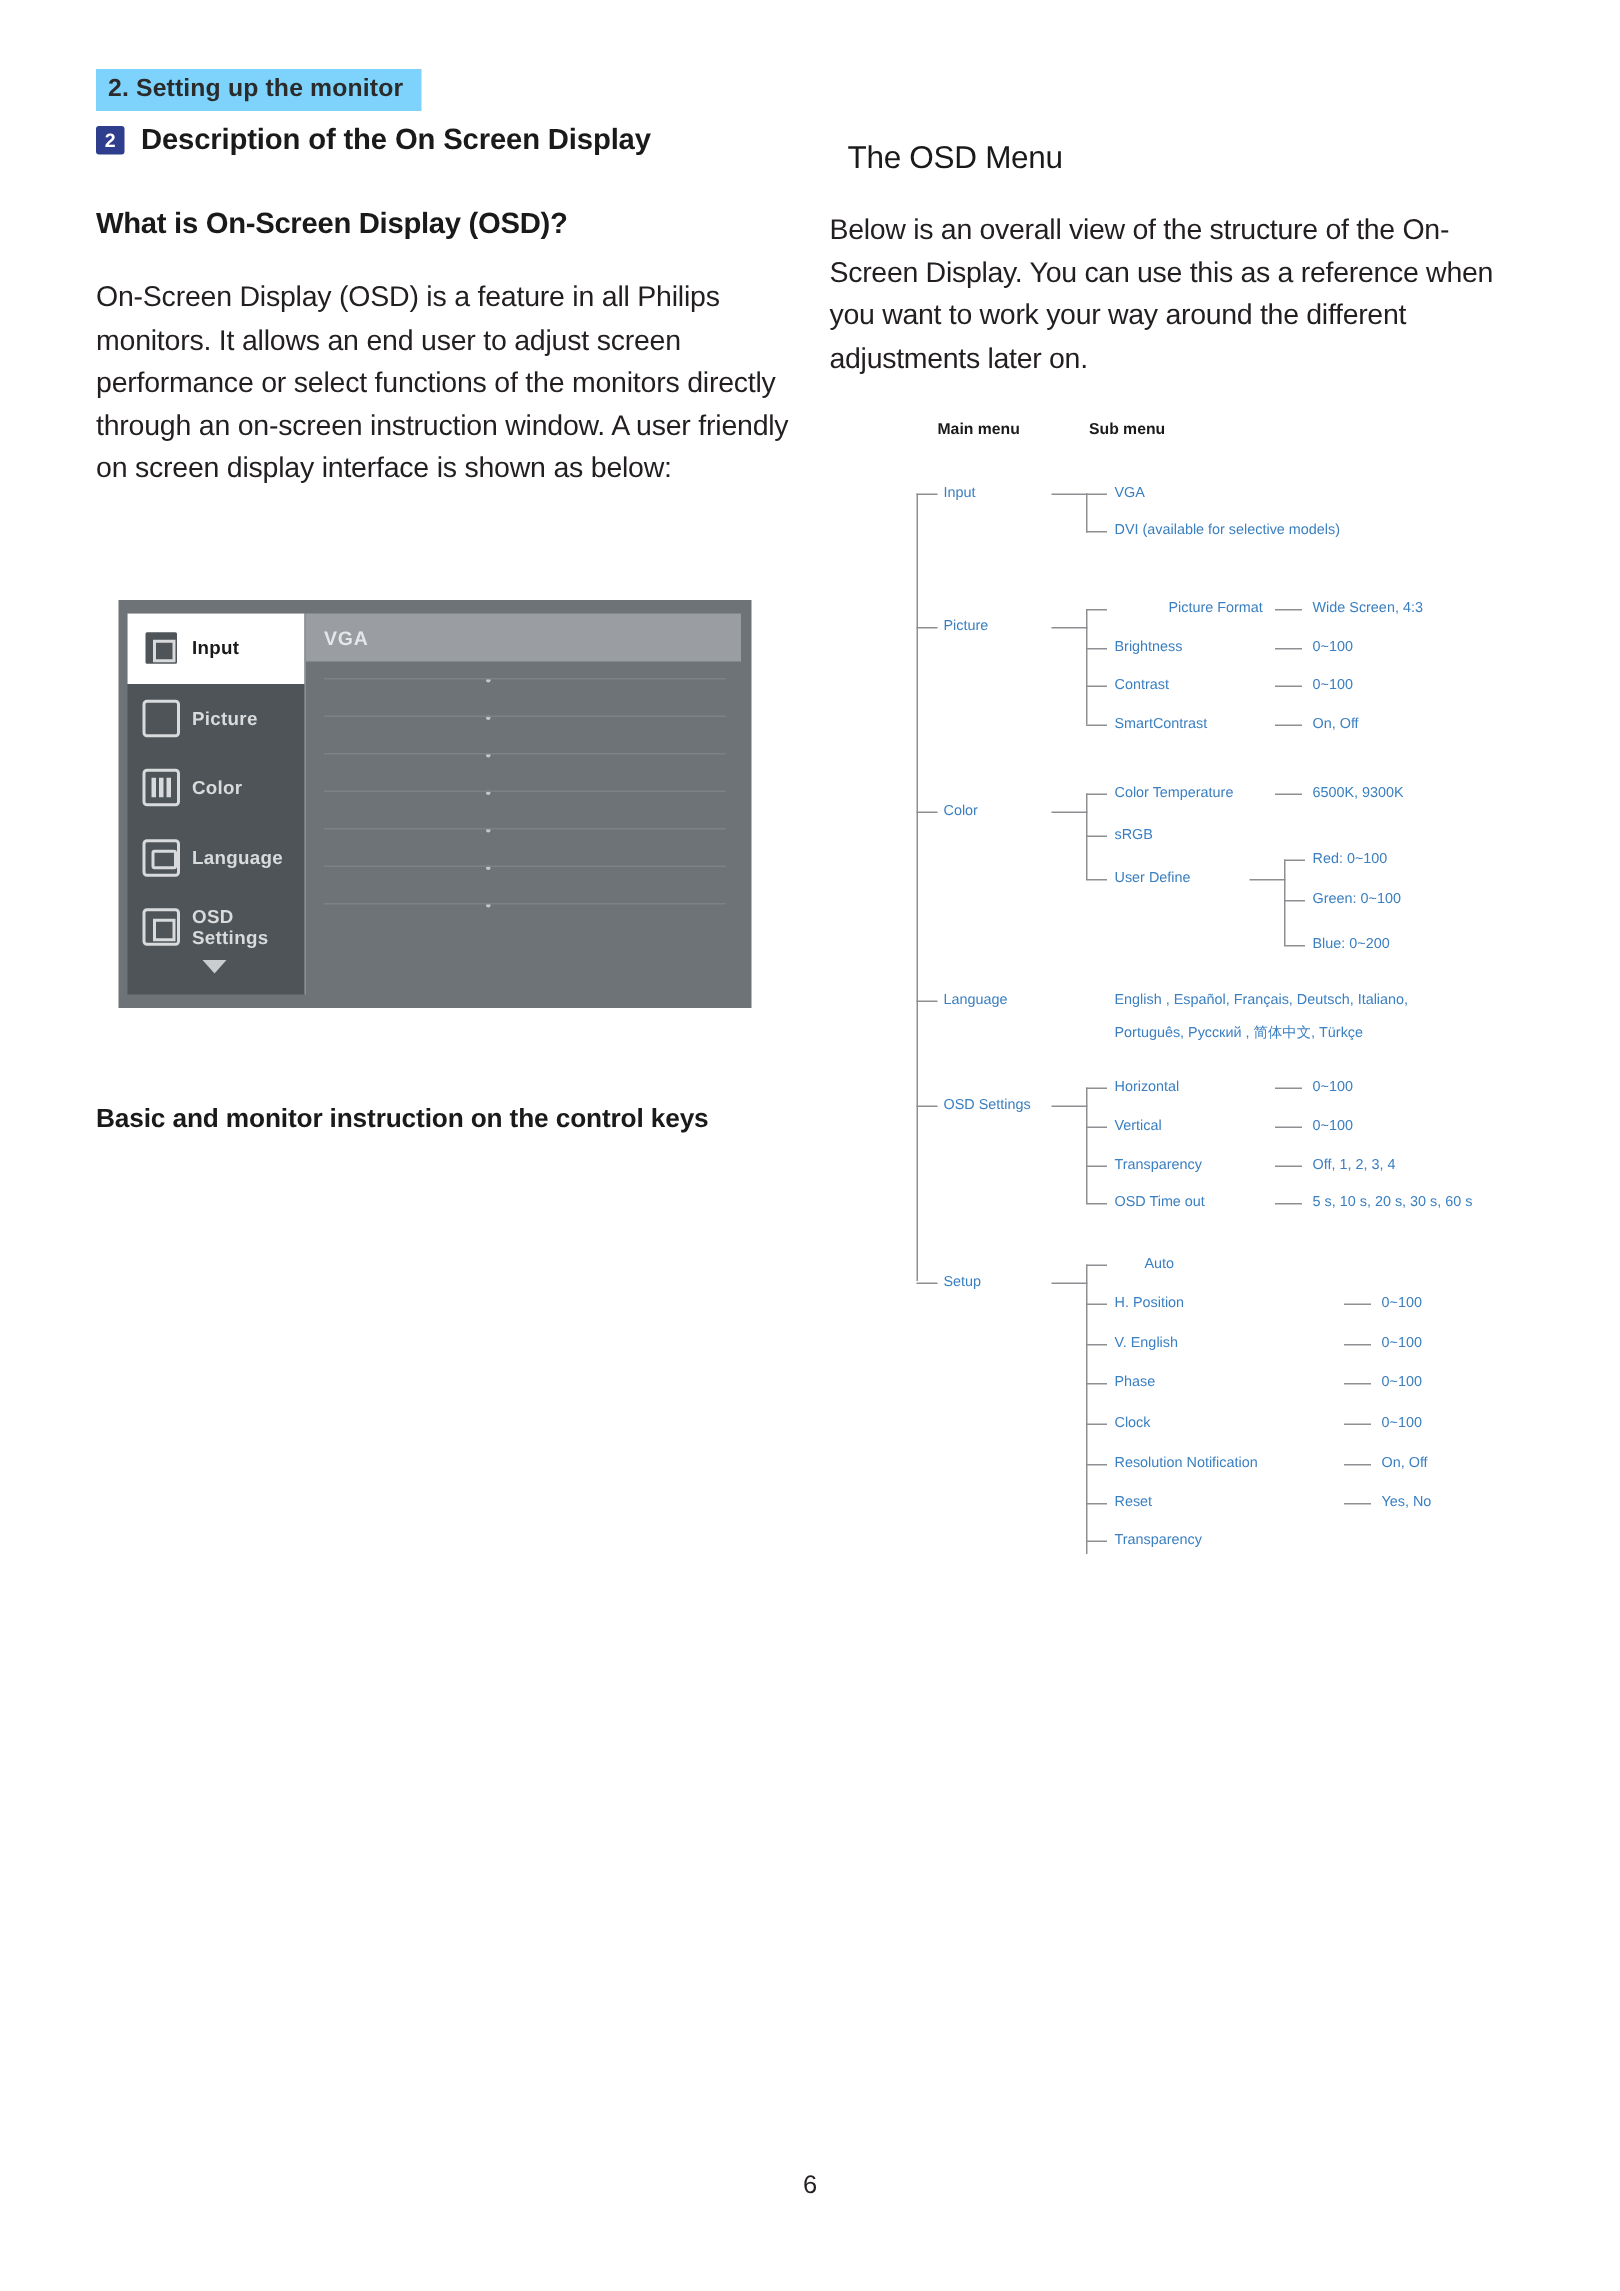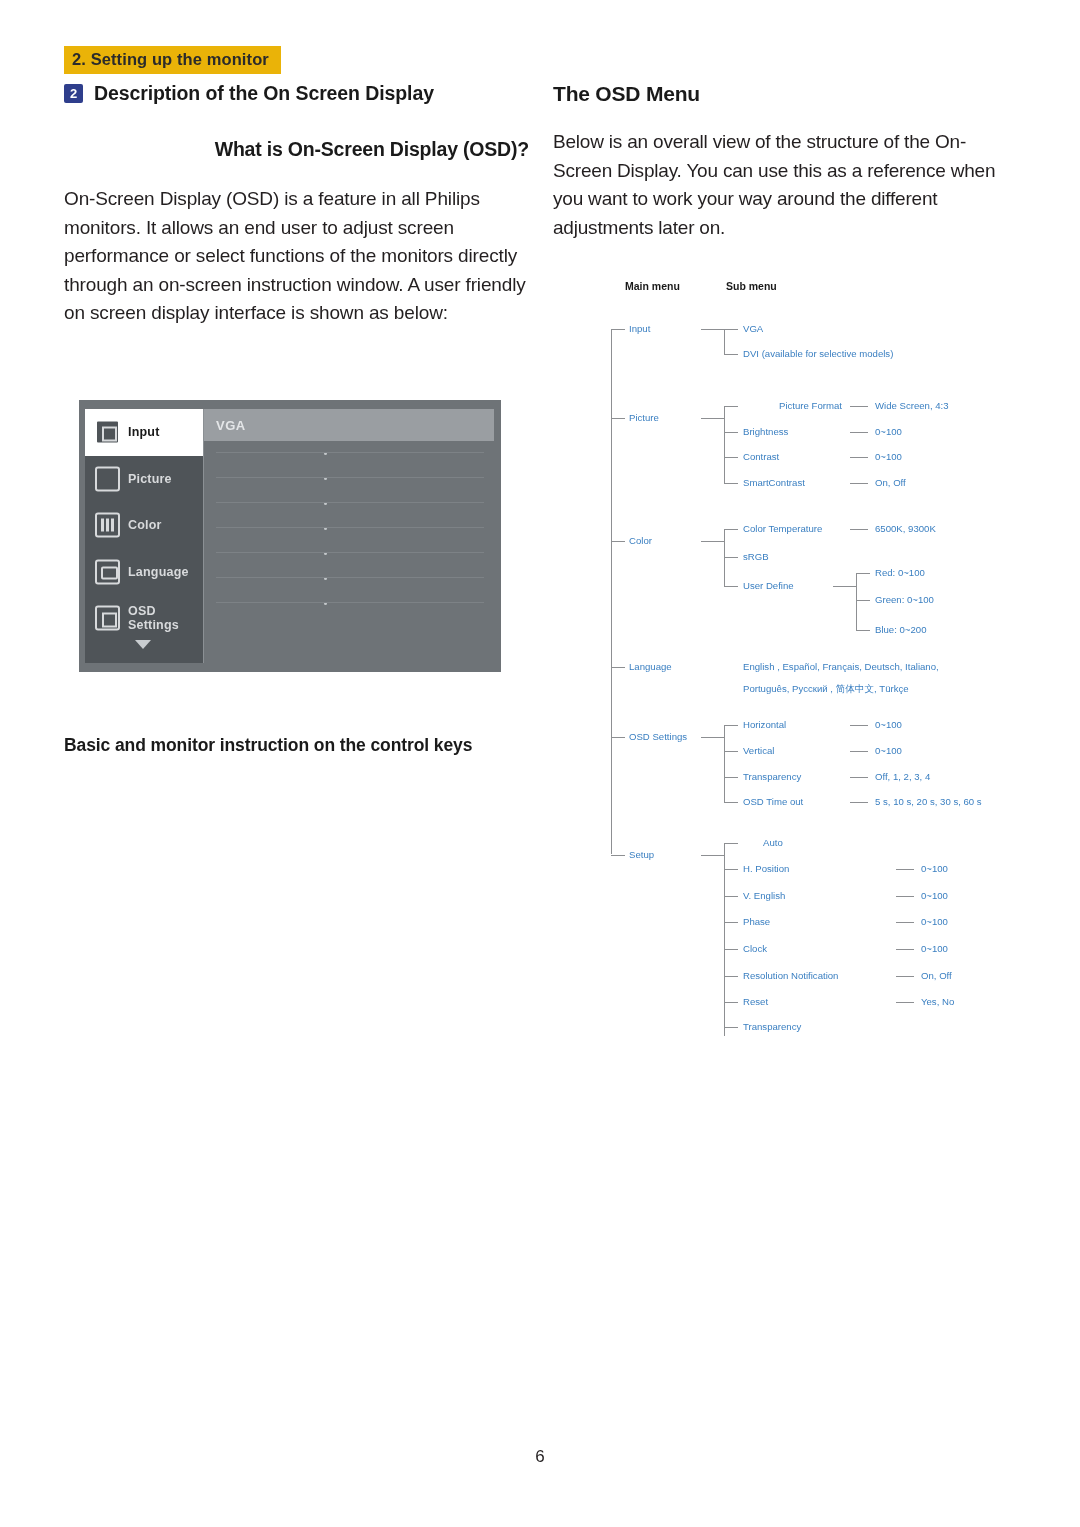--- a/index.html
+++ b/index.html
@@ -14,21 +14,21 @@
     font-family: "Liberation Sans", sans-serif;
     color: #231f20;
     overflow: hidden;
   }
 
   
   .header-tab {
     position: absolute;
     left: 64px;
     top: 46px;
-    background: #eab308;
+    background: #7dd3fc;
     padding: 4px 12px 5px 8px;
     font-size: 16.5px;
     font-weight: bold;
     color: #2b2b2b;
     letter-spacing: 0.1px;
   }
 
   
   .left-col {
     position: absolute;
@@ -58,21 +58,20 @@
     font-weight: bold;
     color: #1a1a1a;
     letter-spacing: -0.1px;
   }
   h2.sub-head {
     font-size: 19.5px;
     font-weight: bold;
     color: #1a1a1a;
     margin: 33px 0 0 0;
     letter-spacing: -0.2px;
-    text-align: right;
   }
   p.body-text {
     font-size: 19px;
     line-height: 28.5px;
     color: #231f20;
     margin: 24px 0 0 0;
     letter-spacing: -0.15px;
   }
   h3.ctrl-head {
     font-size: 17.5px;
@@ -212,23 +211,23 @@
 
   
   .right-col {
     position: absolute;
     left: 553px;
     top: 82px;
     width: 465px;
   }
   h2.right-head {
     font-size: 21px;
-    font-weight: bold;
-    color: #1a1a1a;
-    margin: 0;
+    font-weight: normal;
+    color: #1a1a1a;
+    margin: 12px;
     letter-spacing: -0.2px;
   }
   p.right-text {
     font-size: 19px;
     line-height: 28.5px;
     color: #231f20;
     margin: 22px 0 0 0;
     letter-spacing: -0.2px;
   }
 

